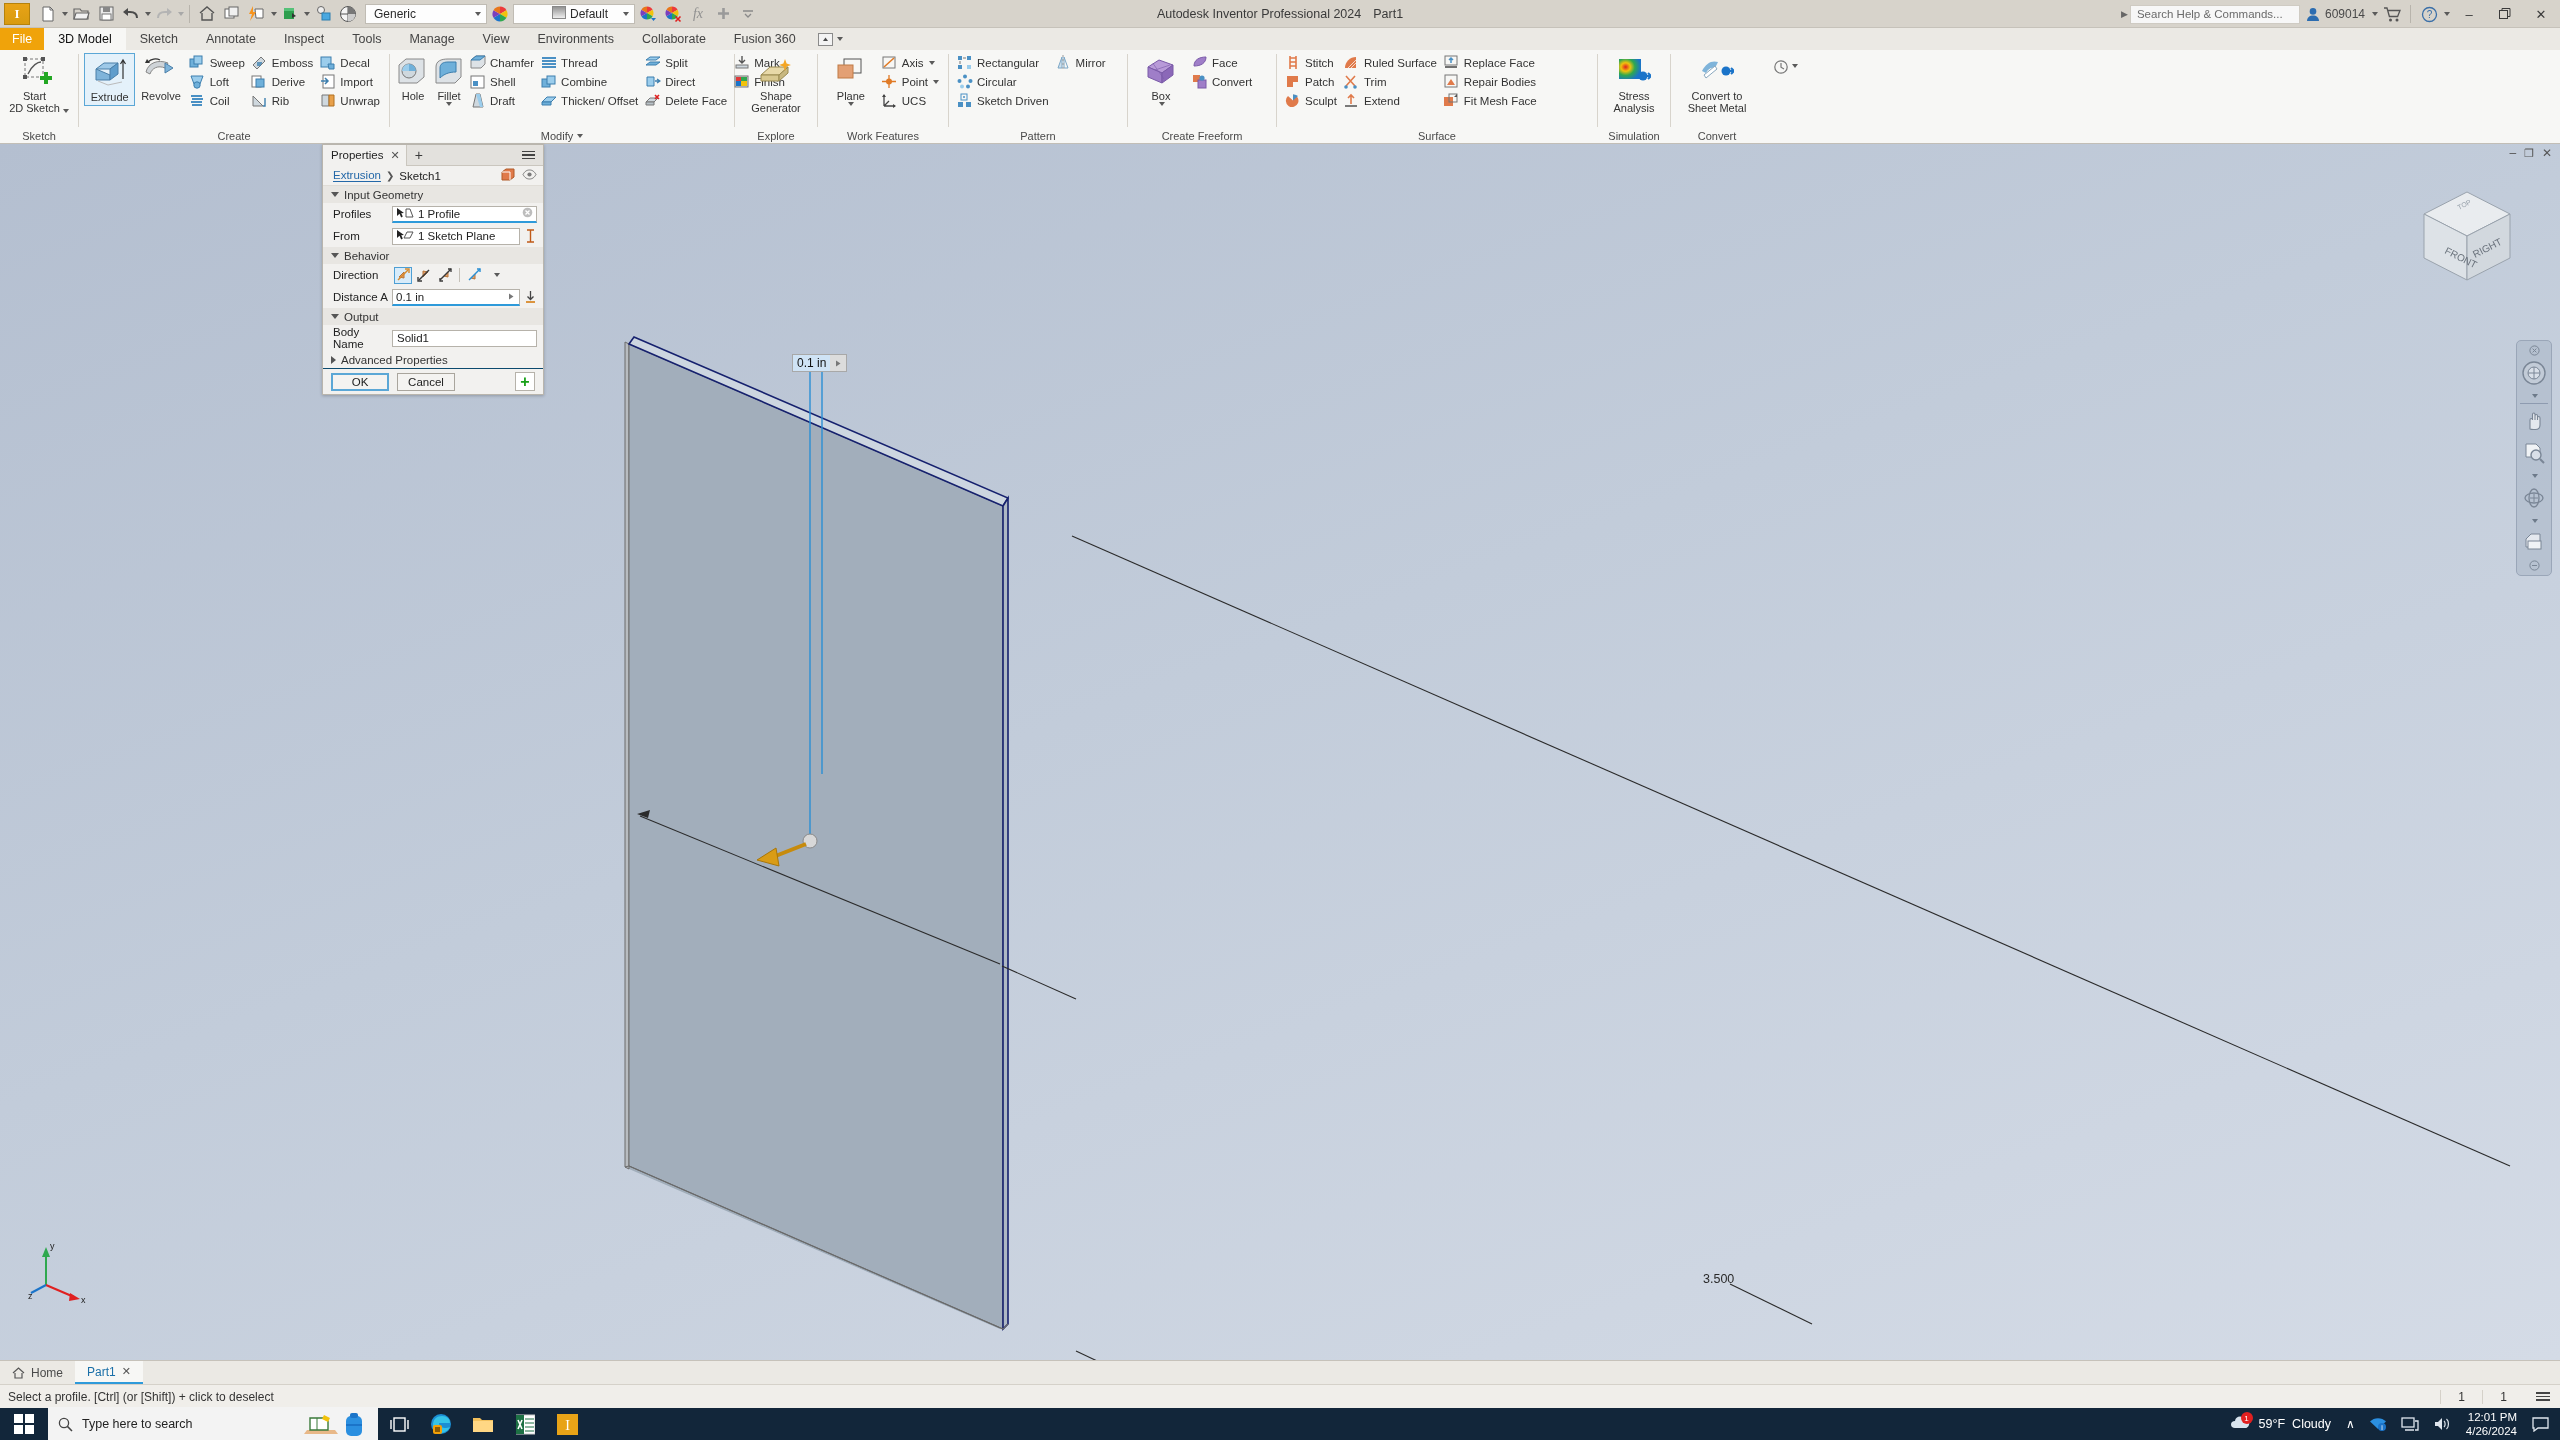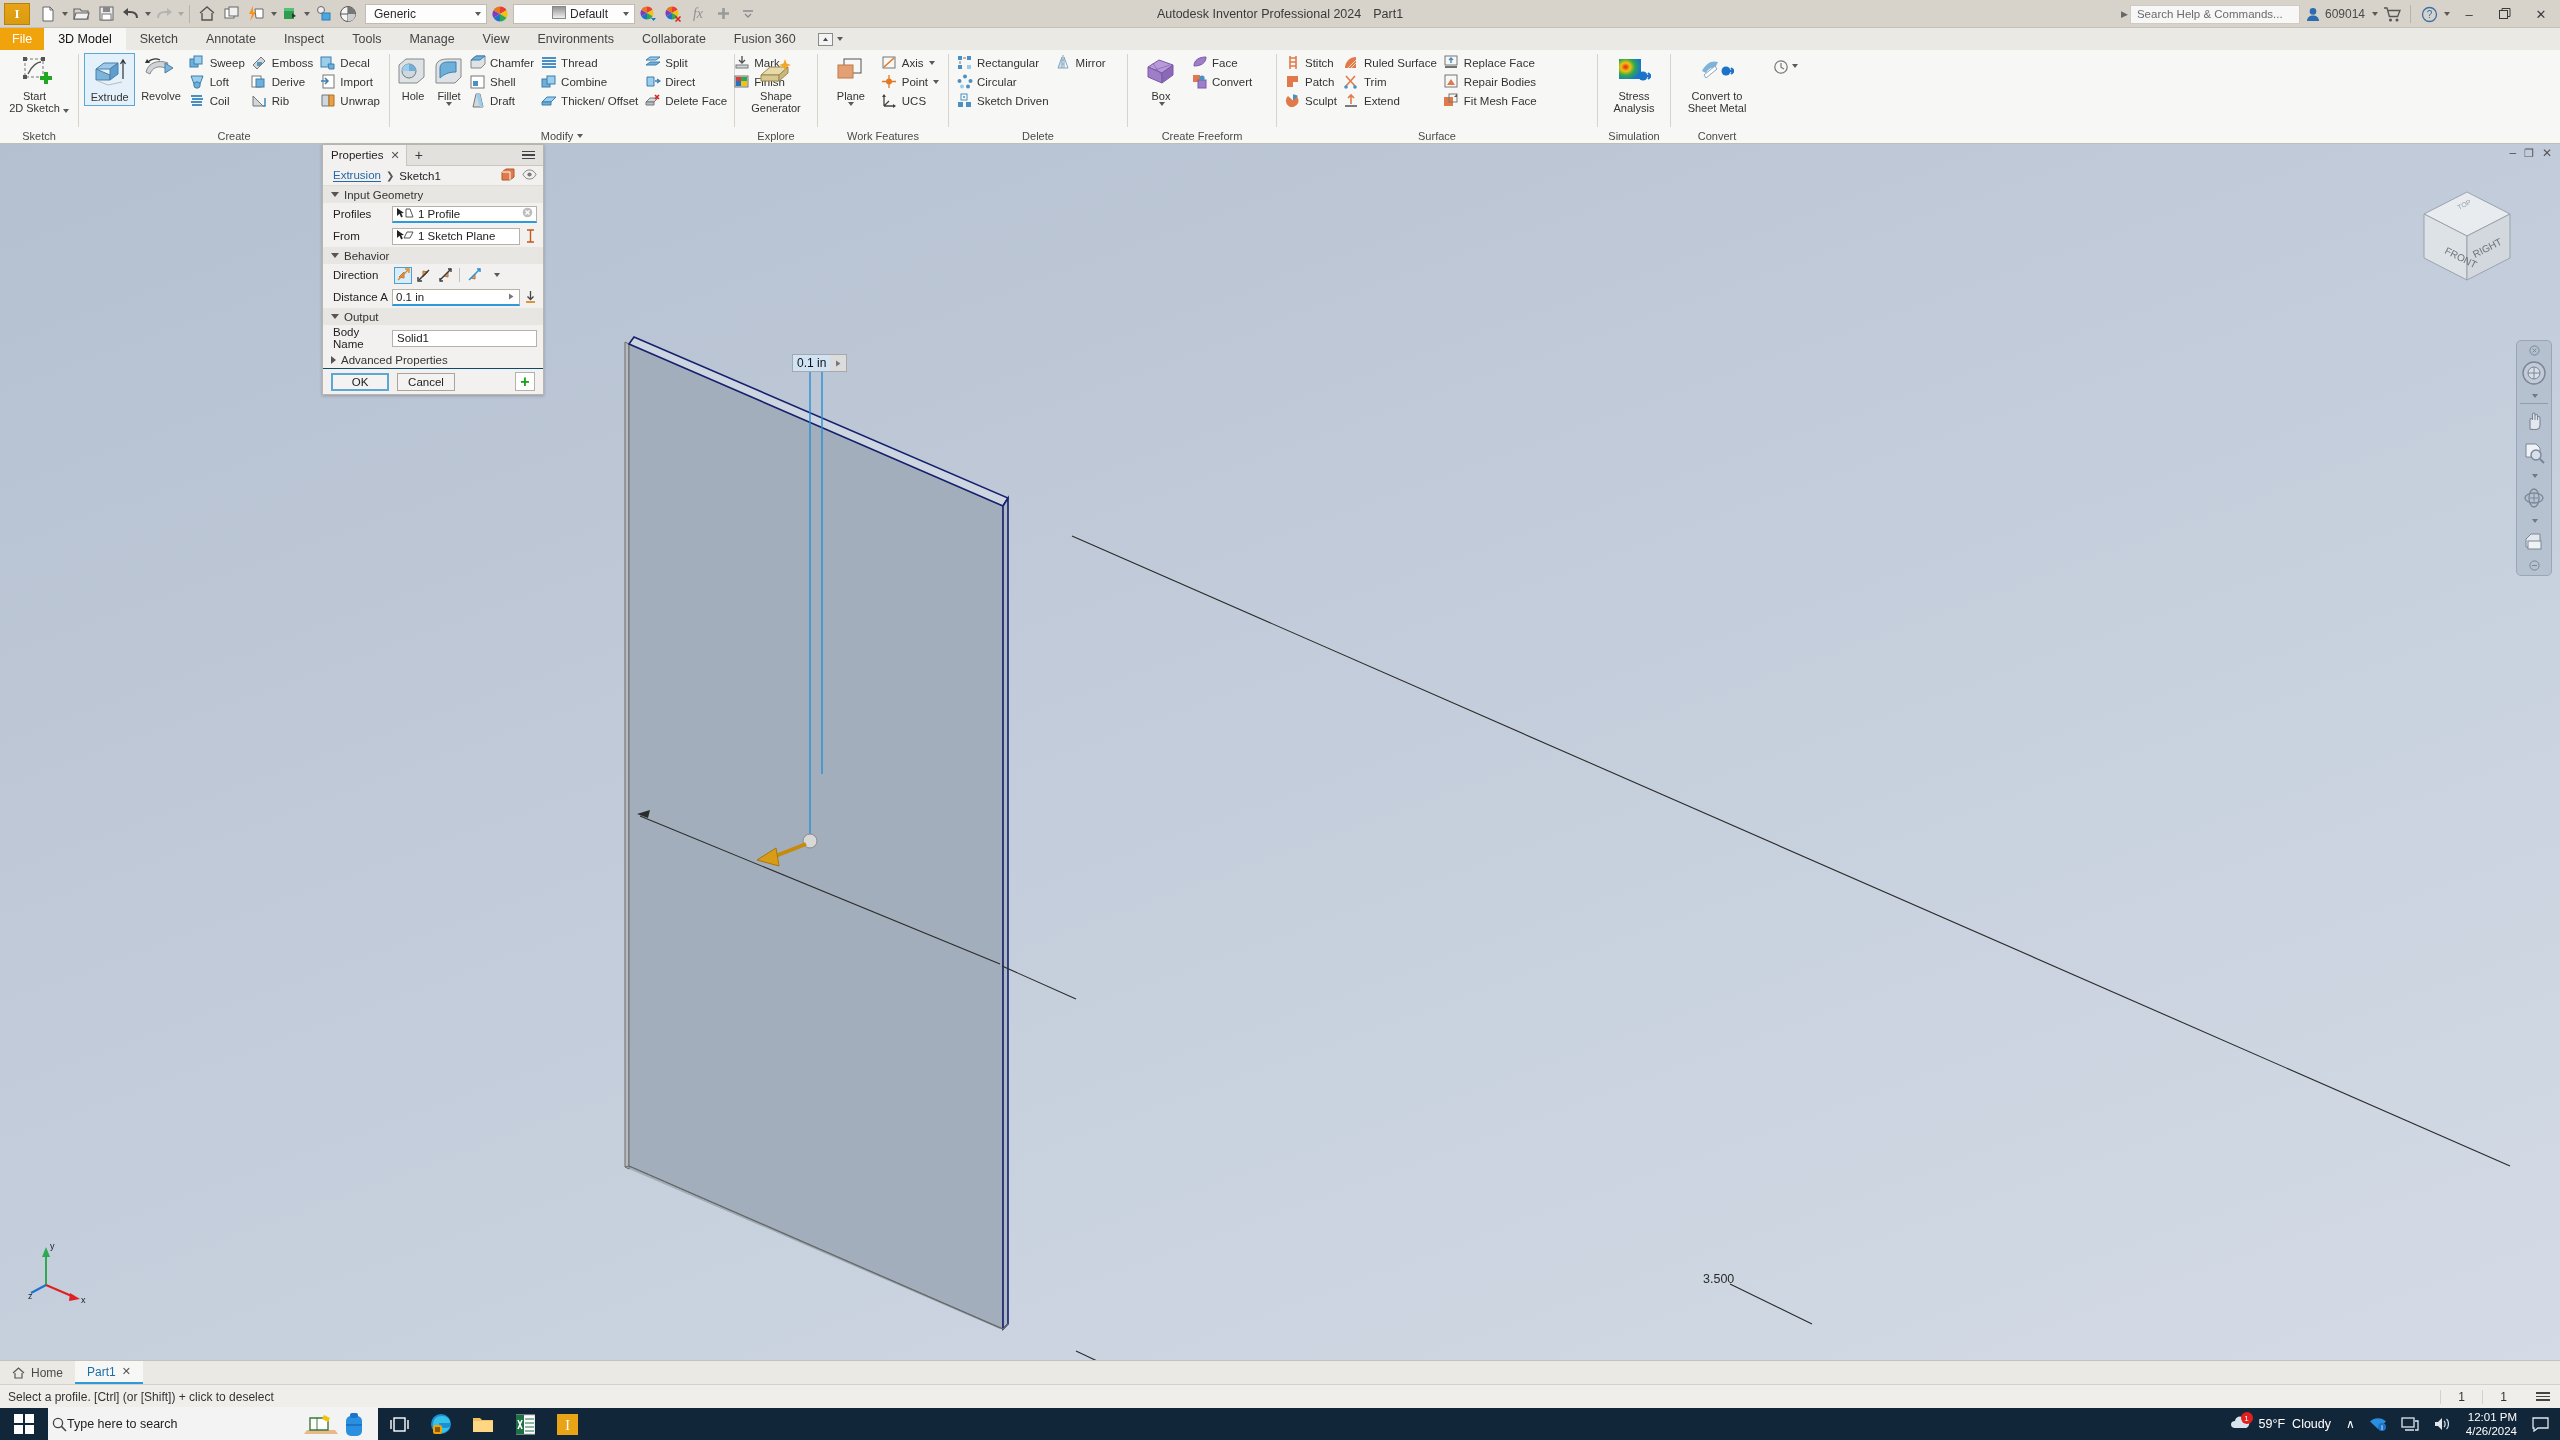--- a/index.html
+++ b/index.html
@@ -252,21 +252,21 @@
   .status-burger i{display:block;width:14px;height:1.5px;background:#444;}
 
   
   .taskbar {
     position:absolute; left:0; top:1408px; width:2560px; height:32px;
     background:#12263a; display:flex; align-items:center; color:#fff;
   }
   .start-btn{ width:48px;height:32px; display:flex;align-items:center;justify-content:center;}
   .tb-search{
     width:330px; height:34px; background:#f3f3f3; color:#222;
-    display:flex; align-items:center; padding-left:4px; font-size:12.5px;
+    display:flex; align-items:center; gap:9px; padding-left:10px; font-size:12.5px;
     position:relative; overflow:hidden;
   }
   .tb-icon{ width:42px;height:32px; display:flex;align-items:center;justify-content:center;}
   .tray{ margin-left:auto; display:flex; align-items:center; gap:0px; padding-right:4px;}
   .tray-item{ padding:0 7px; display:flex;align-items:center;justify-content:center; font-size:12px;}
   .clock{ display:flex;flex-direction:column;align-items:flex-end; line-height:1.22;
           font-size:11.5px; padding:0 8px;}
   .wx{ display:flex;align-items:center;gap:7px; font-size:12.5px; padding:0 8px;}
 </style>
 </head>
@@ -889,21 +889,21 @@
               <svg width="16" height="15" viewBox="0 0 16 15">
                 <path d="M7 2 3 13h4z" fill="#cfe0ec" stroke="#7ba6c6"></path>
                 <path d="M9 2l4 11H9z" fill="none" stroke="#7ba6c6"></path>
                 <path d="M8 0v15" stroke="#999" stroke-dasharray="2 2"></path>
               </svg>
             </span>
           <span>Mirror</span>
         </div>
       </div>
     </div>
-    <div class="rpanel-title">Delete</div>
+    <div class="rpanel-title">Pattern</div>
   </div>
   <div class="rsep"></div>
 
   <div class="rpanel" style="width:148px;">
     <div class="rpanel-body">
       <div class="big-btn">
         <div class="big-ico">
           <svg width="34" height="30" viewBox="0 0 34 30">
               <path d="M4 10 15 3l14 5-11 8z" fill="#b89ad8" stroke="#7a5aa8"></path>
               <path d="M4 10v10l14 6V16z" fill="#9f7ec8" stroke="#7a5aa8"></path>

